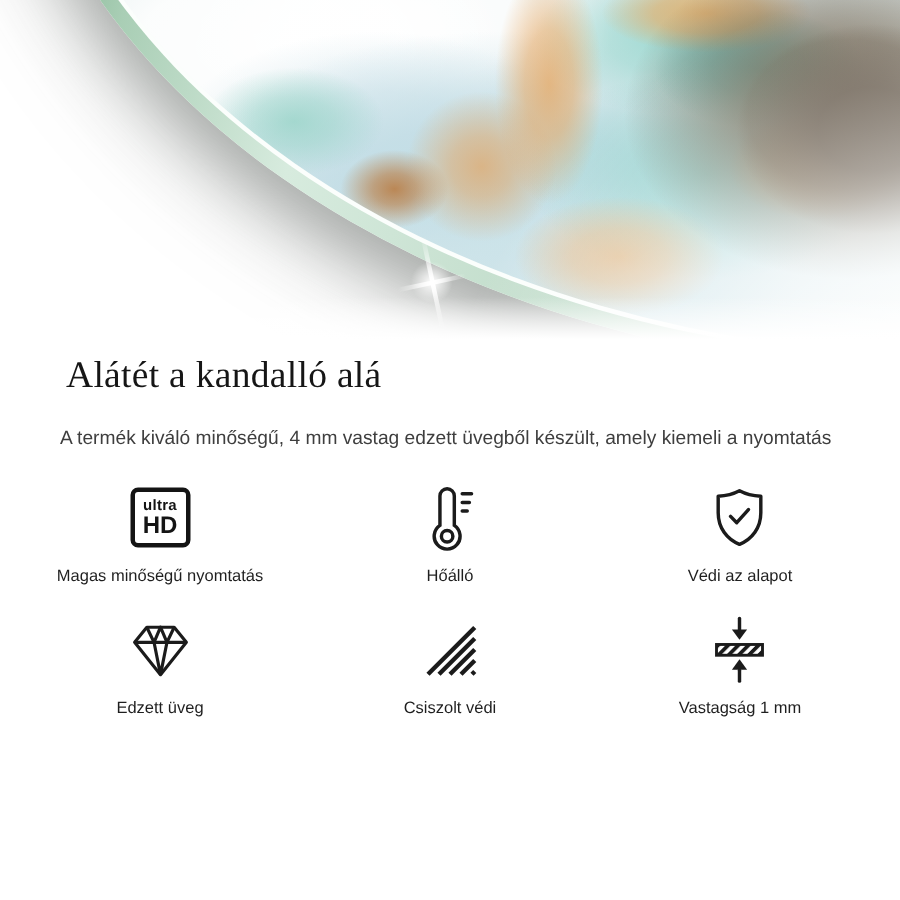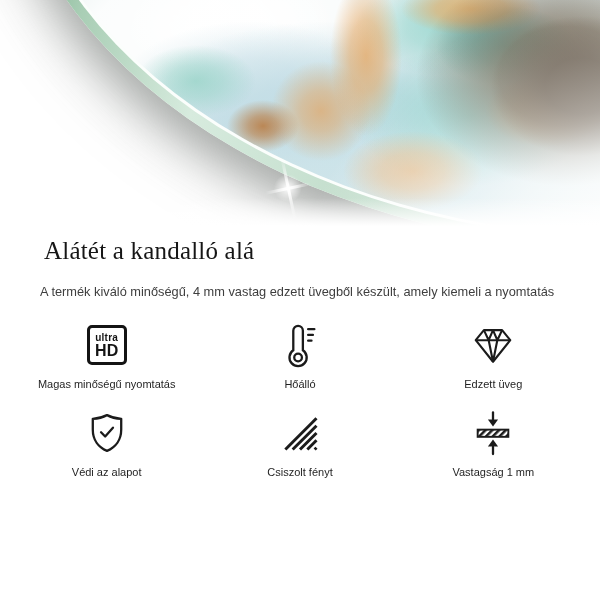--- a/index.html
+++ b/index.html
@@ -110,51 +110,51 @@
           <path d="M17 29.5 V9 A5 5 0 0 1 27 9 V29.5 A9 9 0 1 1 17 29.5 Z"></path>
           <circle cx="22" cy="37" r="4"></circle>
           <path d="M32.5 7.5 h6.5 M32.5 13.5 h5 M32.5 19.5 h3.5"></path>
         </svg>
       </div>
       <div class="feature-label">Hőálló</div>
     </div>
 
     <div class="feature">
       <div class="icon-box">
+        <svg width="44" height="44" viewBox="0 0 48 48" fill="none" stroke="#1b1b1b" stroke-width="2.5" stroke-linecap="round" stroke-linejoin="round">
+          <path d="M24 4.5 C28.5 6.9 33.6 8.2 39.5 8.5 V20.5 C39.5 31.5 33.2 39.7 24 43.5 C14.8 39.7 8.5 31.5 8.5 20.5 V8.5 C14.4 8.2 19.5 6.9 24 4.5 Z"></path>
+          <path d="M17.5 23.2 L22 27.8 L30.5 18.2"></path>
+        </svg>
+      </div>
+      <div class="feature-label">Védi az alapot</div>
+    </div>
+
+    <div class="feature">
+      <div class="icon-box">
         <svg width="46" height="46" viewBox="0 0 48 48" fill="none" stroke="#1b1b1b" stroke-width="2.2" stroke-linejoin="round">
           <path d="M14.5 8.5 H33.5 L42 19 L24 41.5 L6 19 Z"></path>
           <path d="M6 19 H42"></path>
           <path d="M14.5 8.5 L19.5 19 L24 8.5 L28.5 19 L33.5 8.5"></path>
           <path d="M19.5 19 L24 41.5 M28.5 19 L24 41.5"></path>
         </svg>
       </div>
       <div class="feature-label">Edzett üveg</div>
     </div>
 
     <div class="feature">
       <div class="icon-box">
-        <svg width="44" height="44" viewBox="0 0 48 48" fill="none" stroke="#1b1b1b" stroke-width="2.5" stroke-linecap="round" stroke-linejoin="round">
-          <path d="M24 4.5 C28.5 6.9 33.6 8.2 39.5 8.5 V20.5 C39.5 31.5 33.2 39.7 24 43.5 C14.8 39.7 8.5 31.5 8.5 20.5 V8.5 C14.4 8.2 19.5 6.9 24 4.5 Z"></path>
-          <path d="M17.5 23.2 L22 27.8 L30.5 18.2"></path>
-        </svg>
-      </div>
-      <div class="feature-label">Védi az alapot</div>
-    </div>
-
-    <div class="feature">
-      <div class="icon-box">
         <svg width="44" height="44" viewBox="0 0 48 48" fill="none" stroke="#1b1b1b" stroke-width="3.2" stroke-linecap="butt">
           <path d="M8 42 L42 8"></path>
           <path d="M16 42 L42 16"></path>
           <path d="M24 42 L42 24"></path>
           <path d="M32 42 L42 32"></path>
           <path d="M40 42 L42 40"></path>
         </svg>
       </div>
-      <div class="feature-label">Csiszolt fényt</div>
+      <div class="feature-label">Csiszolt védi</div>
     </div>
 
     <div class="feature">
       <div class="icon-box">
         <svg width="46" height="46" viewBox="0 0 48 48">
           <defs>
             <pattern id="hatch" width="5" height="5" patternUnits="userSpaceOnUse" patternTransform="rotate(45)">
               <rect x="0" y="0" width="2.6" height="5" fill="#1b1b1b"></rect>
             </pattern>
           </defs>

